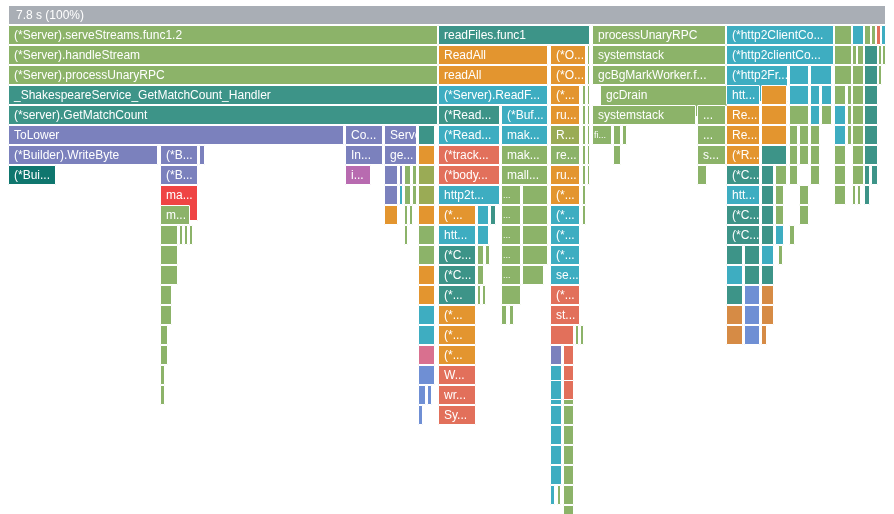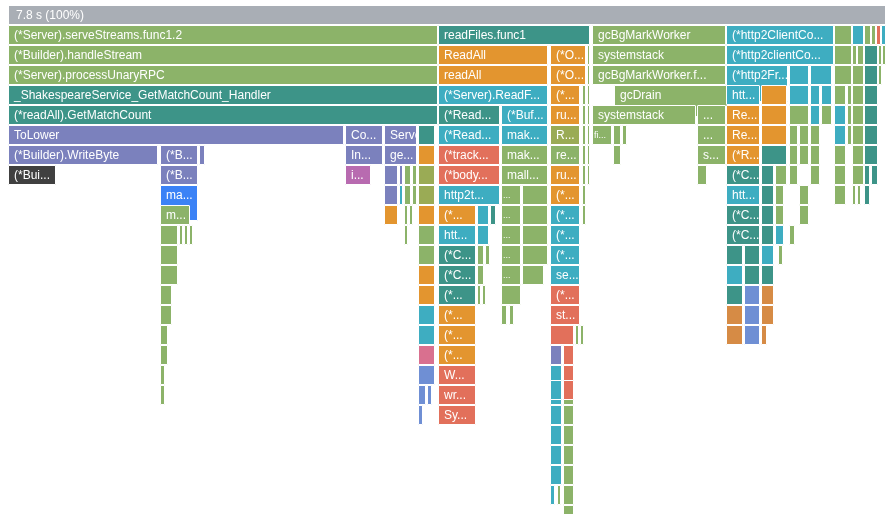--- a/index.html
+++ b/index.html
@@ -12,29 +12,29 @@
       text-overflow:clip;}
 </style>
 </head>
 <body>
 
 <div id="stage">
   <div class="hdr" style="left:8px;top:5px;width:878px;height:20px;">7.8 s (100%)</div>
   <div id="frames-layer">
       <div class="fr" style="left: 8px; top: 25px; width: 430px; height: 20px; background: rgb(140, 179, 105);">(*Server).serveStreams.func1.2</div>
       <div class="fr" style="left: 438px; top: 25px; width: 152px; height: 20px; background: rgb(61, 148, 136);">readFiles.func1</div>
-      <div class="fr" style="left: 592px; top: 25px; width: 134px; height: 20px; background: rgb(140, 179, 105);">gcBgMarkWorker</div>
+      <div class="fr" style="left: 592px; top: 25px; width: 134px; height: 20px; background: rgb(140, 179, 105);">processUnaryRPC</div>
       <div class="fr" style="left: 726px; top: 25px; width: 108px; height: 20px; background: rgb(62, 173, 193);">(*http2ClientCo...</div>
       <div class="fr" style="left: 834px; top: 25px; width: 18px; height: 20px; background: rgb(140, 179, 105); padding-left: 1px; font-size: 9px;"></div>
       <div class="fr" style="left: 852px; top: 25px; width: 12px; height: 20px; background: rgb(62, 173, 193); padding-left: 1px; font-size: 9px;"></div>
       <div class="fr" style="left: 864px; top: 25px; width: 7px; height: 20px; background: rgb(140, 179, 105); padding-left: 1px; font-size: 9px;"></div>
       <div class="fr" style="left: 871px; top: 25px; width: 5px; height: 20px; background: rgb(140, 179, 105); padding-left: 1px; font-size: 9px;"></div>
       <div class="fr" style="left: 876px; top: 25px; width: 5px; height: 20px; background: rgb(226, 112, 91); padding-left: 1px; font-size: 9px;"></div>
       <div class="fr" style="left: 881px; top: 25px; width: 5px; height: 20px; background: rgb(62, 173, 193); padding-left: 1px; font-size: 9px;"></div>
-      <div class="fr" style="left: 8px; top: 45px; width: 430px; height: 20px; background: rgb(140, 179, 105);">(*Builder).handleStream</div>
+      <div class="fr" style="left: 8px; top: 45px; width: 430px; height: 20px; background: rgb(140, 179, 105);">(*Server).handleStream</div>
       <div class="fr" style="left: 438px; top: 45px; width: 110px; height: 20px; background: rgb(227, 149, 47);">ReadAll</div>
       <div class="fr" style="left: 550px; top: 45px; width: 36px; height: 20px; background: rgb(227, 149, 47);">(*O...</div>
       <div class="fr" style="left: 587px; top: 45px; width: 3px; height: 20px; background: rgb(140, 179, 105); padding-left: 1px; font-size: 9px;"></div>
       <div class="fr" style="left: 592px; top: 45px; width: 134px; height: 20px; background: rgb(140, 179, 105);">systemstack</div>
       <div class="fr" style="left: 726px; top: 45px; width: 108px; height: 20px; background: rgb(62, 173, 193);">(*http2clientCo...</div>
       <div class="fr" style="left: 834px; top: 45px; width: 18px; height: 20px; background: rgb(140, 179, 105); padding-left: 1px; font-size: 9px;"></div>
       <div class="fr" style="left: 852px; top: 45px; width: 5px; height: 20px; background: rgb(140, 179, 105); padding-left: 1px; font-size: 9px;"></div>
       <div class="fr" style="left: 857px; top: 45px; width: 7px; height: 20px; background: rgb(140, 179, 105); padding-left: 1px; font-size: 9px;"></div>
       <div class="fr" style="left: 864px; top: 45px; width: 14px; height: 20px; background: rgb(61, 148, 136); padding-left: 1px; font-size: 9px;"></div>
       <div class="fr" style="left: 878px; top: 45px; width: 4px; height: 20px; background: rgb(140, 179, 105); padding-left: 1px; font-size: 9px;"></div>
@@ -49,31 +49,31 @@
       <div class="fr" style="left: 810px; top: 65px; width: 22px; height: 20px; background: rgb(62, 173, 193);"></div>
       <div class="fr" style="left: 834px; top: 65px; width: 18px; height: 20px; background: rgb(140, 179, 105); padding-left: 1px; font-size: 9px;"></div>
       <div class="fr" style="left: 852px; top: 65px; width: 12px; height: 20px; background: rgb(140, 179, 105); padding-left: 1px; font-size: 9px;"></div>
       <div class="fr" style="left: 864px; top: 65px; width: 14px; height: 20px; background: rgb(61, 148, 136); padding-left: 1px; font-size: 9px;"></div>
       <div class="fr" style="left: 878px; top: 65px; width: 4px; height: 20px; background: rgb(140, 179, 105); padding-left: 1px; font-size: 9px;"></div>
       <div class="fr" style="left: 8px; top: 85px; width: 430px; height: 20px; background: rgb(61, 148, 136);">_ShakespeareService_GetMatchCount_Handler</div>
       <div class="fr" style="left: 438px; top: 85px; width: 110px; height: 20px; background: rgb(62, 173, 193);">(*Server).ReadF...</div>
       <div class="fr" style="left: 550px; top: 85px; width: 30px; height: 20px; background: rgb(227, 149, 47);">(*...</div>
       <div class="fr" style="left: 582px; top: 85px; width: 4px; height: 20px; background: rgb(140, 179, 105); padding-left: 1px; font-size: 9px;"></div>
       <div class="fr" style="left: 587px; top: 85px; width: 3px; height: 20px; background: rgb(140, 179, 105); padding-left: 1px; font-size: 9px;"></div>
-      <div class="fr" style="left: 614px; top: 85px; width: 134px; height: 32px; background: rgb(140, 179, 105);">gcDrain</div>
+      <div class="fr" style="left: 600px; top: 85px; width: 134px; height: 32px; background: rgb(140, 179, 105);">gcDrain</div>
       <div class="fr" style="left: 726px; top: 85px; width: 34px; height: 20px; background: rgb(62, 173, 193);">htt...</div>
       <div class="fr" style="left: 761px; top: 85px; width: 26px; height: 20px; background: rgb(227, 149, 47);"></div>
       <div class="fr" style="left: 789px; top: 85px; width: 20px; height: 20px; background: rgb(62, 173, 193); padding-left: 1px; font-size: 9px;"></div>
       <div class="fr" style="left: 810px; top: 85px; width: 10px; height: 20px; background: rgb(62, 173, 193); padding-left: 1px; font-size: 9px;"></div>
       <div class="fr" style="left: 821px; top: 85px; width: 11px; height: 20px; background: rgb(62, 173, 193); padding-left: 1px; font-size: 9px;"></div>
       <div class="fr" style="left: 834px; top: 85px; width: 12px; height: 20px; background: rgb(140, 179, 105); padding-left: 1px; font-size: 9px;"></div>
       <div class="fr" style="left: 847px; top: 85px; width: 5px; height: 20px; background: rgb(140, 179, 105); padding-left: 1px; font-size: 9px;"></div>
       <div class="fr" style="left: 852px; top: 85px; width: 12px; height: 20px; background: rgb(140, 179, 105); padding-left: 1px; font-size: 9px;"></div>
       <div class="fr" style="left: 864px; top: 85px; width: 14px; height: 20px; background: rgb(61, 148, 136); padding-left: 1px; font-size: 9px;"></div>
-      <div class="fr" style="left: 8px; top: 105px; width: 430px; height: 20px; background: rgb(61, 148, 136);">(*readAll).GetMatchCount</div>
+      <div class="fr" style="left: 8px; top: 105px; width: 430px; height: 20px; background: rgb(61, 148, 136);">(*server).GetMatchCount</div>
       <div class="fr" style="left: 438px; top: 105px; width: 62px; height: 20px; background: rgb(61, 148, 136);">(*Read...</div>
       <div class="fr" style="left: 501px; top: 105px; width: 47px; height: 20px; background: rgb(62, 173, 193);">(*Buf...</div>
       <div class="fr" style="left: 550px; top: 105px; width: 30px; height: 20px; background: rgb(227, 149, 47);">ru...</div>
       <div class="fr" style="left: 582px; top: 105px; width: 4px; height: 20px; background: rgb(140, 179, 105); padding-left: 1px; font-size: 9px;"></div>
       <div class="fr" style="left: 587px; top: 105px; width: 3px; height: 20px; background: rgb(140, 179, 105); padding-left: 1px; font-size: 9px;"></div>
       <div class="fr" style="left: 592px; top: 105px; width: 104px; height: 20px; background: rgb(140, 179, 105);">systemstack</div>
       <div class="fr" style="left: 697px; top: 105px; width: 29px; height: 20px; background: rgb(140, 179, 105);">...</div>
       <div class="fr" style="left: 726px; top: 105px; width: 34px; height: 20px; background: rgb(227, 149, 47);">Re...</div>
       <div class="fr" style="left: 761px; top: 105px; width: 26px; height: 20px; background: rgb(227, 149, 47);"></div>
       <div class="fr" style="left: 789px; top: 105px; width: 20px; height: 20px; background: rgb(140, 179, 105); padding-left: 1px; font-size: 9px;"></div>
@@ -119,21 +119,21 @@
       <div class="fr" style="left: 613px; top: 145px; width: 8px; height: 20px; background: rgb(140, 179, 105); padding-left: 1px; font-size: 9px;"></div>
       <div class="fr" style="left: 697px; top: 145px; width: 29px; height: 20px; background: rgb(140, 179, 105);">s...</div>
       <div class="fr" style="left: 726px; top: 145px; width: 34px; height: 20px; background: rgb(227, 149, 47);">(*R...</div>
       <div class="fr" style="left: 761px; top: 145px; width: 26px; height: 20px; background: rgb(61, 148, 136);"></div>
       <div class="fr" style="left: 789px; top: 145px; width: 9px; height: 20px; background: rgb(140, 179, 105); padding-left: 1px; font-size: 9px;"></div>
       <div class="fr" style="left: 799px; top: 145px; width: 10px; height: 20px; background: rgb(140, 179, 105); padding-left: 1px; font-size: 9px;"></div>
       <div class="fr" style="left: 810px; top: 145px; width: 10px; height: 20px; background: rgb(140, 179, 105); padding-left: 1px; font-size: 9px;"></div>
       <div class="fr" style="left: 834px; top: 145px; width: 12px; height: 20px; background: rgb(140, 179, 105); padding-left: 1px; font-size: 9px;"></div>
       <div class="fr" style="left: 852px; top: 145px; width: 12px; height: 20px; background: rgb(140, 179, 105); padding-left: 1px; font-size: 9px;"></div>
       <div class="fr" style="left: 864px; top: 145px; width: 14px; height: 20px; background: rgb(61, 148, 136); padding-left: 1px; font-size: 9px;"></div>
-      <div class="fr" style="left: 8px; top: 165px; width: 48px; height: 20px; background: #404040;">(*Bui...</div>
+      <div class="fr" style="left: 8px; top: 165px; width: 48px; height: 20px; background: #0f766e;">(*Bui...</div>
       <div class="fr" style="left: 160px; top: 165px; width: 38px; height: 20px; background: rgb(123, 129, 189);">(*B...</div>
       <div class="fr" style="left: 345px; top: 165px; width: 26px; height: 20px; background: rgb(184, 107, 176);">i...</div>
       <div class="fr" style="left: 384px; top: 165px; width: 14px; height: 20px; background: rgb(123, 129, 189); padding-left: 1px; font-size: 9px;"></div>
       <div class="fr" style="left: 399px; top: 165px; width: 4px; height: 20px; background: rgb(123, 129, 189); padding-left: 1px; font-size: 9px;"></div>
       <div class="fr" style="left: 404px; top: 165px; width: 7px; height: 20px; background: rgb(140, 179, 105); padding-left: 1px; font-size: 9px;"></div>
       <div class="fr" style="left: 412px; top: 165px; width: 5px; height: 20px; background: rgb(140, 179, 105); padding-left: 1px; font-size: 9px;"></div>
       <div class="fr" style="left: 418px; top: 165px; width: 17px; height: 20px; background: rgb(154, 171, 85); padding-left: 1px; font-size: 9px;"></div>
       <div class="fr" style="left: 438px; top: 165px; width: 62px; height: 20px; background: rgb(226, 112, 91);">(*body...</div>
       <div class="fr" style="left: 501px; top: 165px; width: 47px; height: 20px; background: rgb(140, 179, 105);">mall...</div>
       <div class="fr" style="left: 550px; top: 165px; width: 30px; height: 20px; background: rgb(227, 149, 47);">ru...</div>
@@ -142,21 +142,21 @@
       <div class="fr" style="left: 697px; top: 165px; width: 10px; height: 20px; background: rgb(140, 179, 105); padding-left: 1px; font-size: 9px;"></div>
       <div class="fr" style="left: 726px; top: 165px; width: 34px; height: 20px; background: rgb(61, 148, 136);">(*C...</div>
       <div class="fr" style="left: 761px; top: 165px; width: 13px; height: 20px; background: rgb(61, 148, 136); padding-left: 1px; font-size: 9px;"></div>
       <div class="fr" style="left: 775px; top: 165px; width: 12px; height: 20px; background: rgb(140, 179, 105); padding-left: 1px; font-size: 9px;"></div>
       <div class="fr" style="left: 789px; top: 165px; width: 9px; height: 20px; background: rgb(140, 179, 105); padding-left: 1px; font-size: 9px;"></div>
       <div class="fr" style="left: 810px; top: 165px; width: 10px; height: 20px; background: rgb(140, 179, 105); padding-left: 1px; font-size: 9px;"></div>
       <div class="fr" style="left: 834px; top: 165px; width: 12px; height: 20px; background: rgb(140, 179, 105); padding-left: 1px; font-size: 9px;"></div>
       <div class="fr" style="left: 852px; top: 165px; width: 12px; height: 20px; background: rgb(140, 179, 105); padding-left: 1px; font-size: 9px;"></div>
       <div class="fr" style="left: 864px; top: 165px; width: 6px; height: 20px; background: rgb(61, 148, 136); padding-left: 1px; font-size: 9px;"></div>
       <div class="fr" style="left: 871px; top: 165px; width: 7px; height: 20px; background: rgb(61, 148, 136); padding-left: 1px; font-size: 9px;"></div>
-      <div class="fr" style="left: 160px; top: 185px; width: 38px; height: 36px; background: #3b82f6;">ma...</div>
+      <div class="fr" style="left: 160px; top: 185px; width: 38px; height: 36px; background: #ef4444;">ma...</div>
       <div class="fr" style="left: 384px; top: 185px; width: 14px; height: 20px; background: rgb(123, 129, 189); padding-left: 1px; font-size: 9px;"></div>
       <div class="fr" style="left: 399px; top: 185px; width: 4px; height: 20px; background: rgb(62, 173, 193); padding-left: 1px; font-size: 9px;"></div>
       <div class="fr" style="left: 404px; top: 185px; width: 7px; height: 20px; background: rgb(140, 179, 105); padding-left: 1px; font-size: 9px;"></div>
       <div class="fr" style="left: 412px; top: 185px; width: 5px; height: 20px; background: rgb(140, 179, 105); padding-left: 1px; font-size: 9px;"></div>
       <div class="fr" style="left: 418px; top: 185px; width: 17px; height: 20px; background: rgb(154, 171, 85); padding-left: 1px; font-size: 9px;"></div>
       <div class="fr" style="left: 438px; top: 185px; width: 62px; height: 20px; background: rgb(62, 173, 193);">http2t...</div>
       <div class="fr" style="left: 501px; top: 185px; width: 20px; height: 20px; background: rgb(140, 179, 105); padding-left: 1px; font-size: 9px;">...</div>
       <div class="fr" style="left: 522px; top: 185px; width: 26px; height: 20px; background: rgb(140, 179, 105);"></div>
       <div class="fr" style="left: 550px; top: 185px; width: 30px; height: 20px; background: rgb(227, 149, 47);">(*...</div>
       <div class="fr" style="left: 582px; top: 185px; width: 4px; height: 20px; background: rgb(140, 179, 105); padding-left: 1px; font-size: 9px;"></div>

